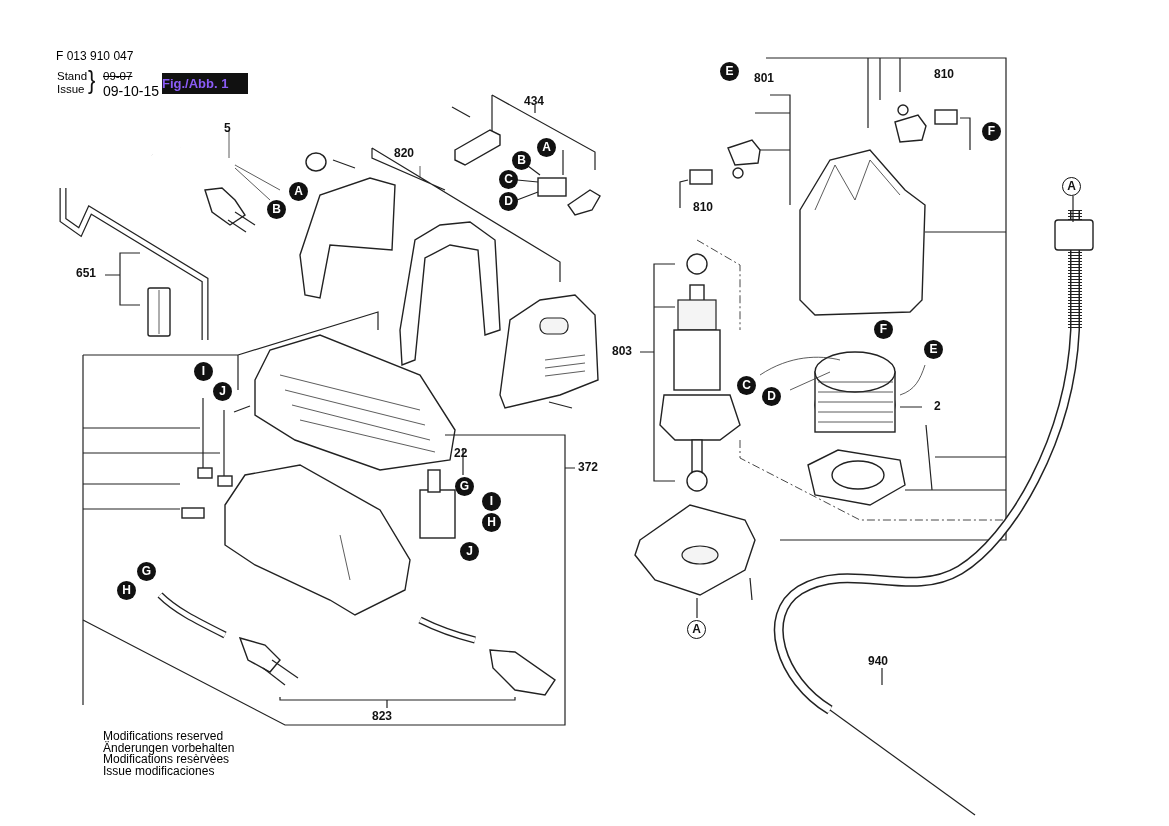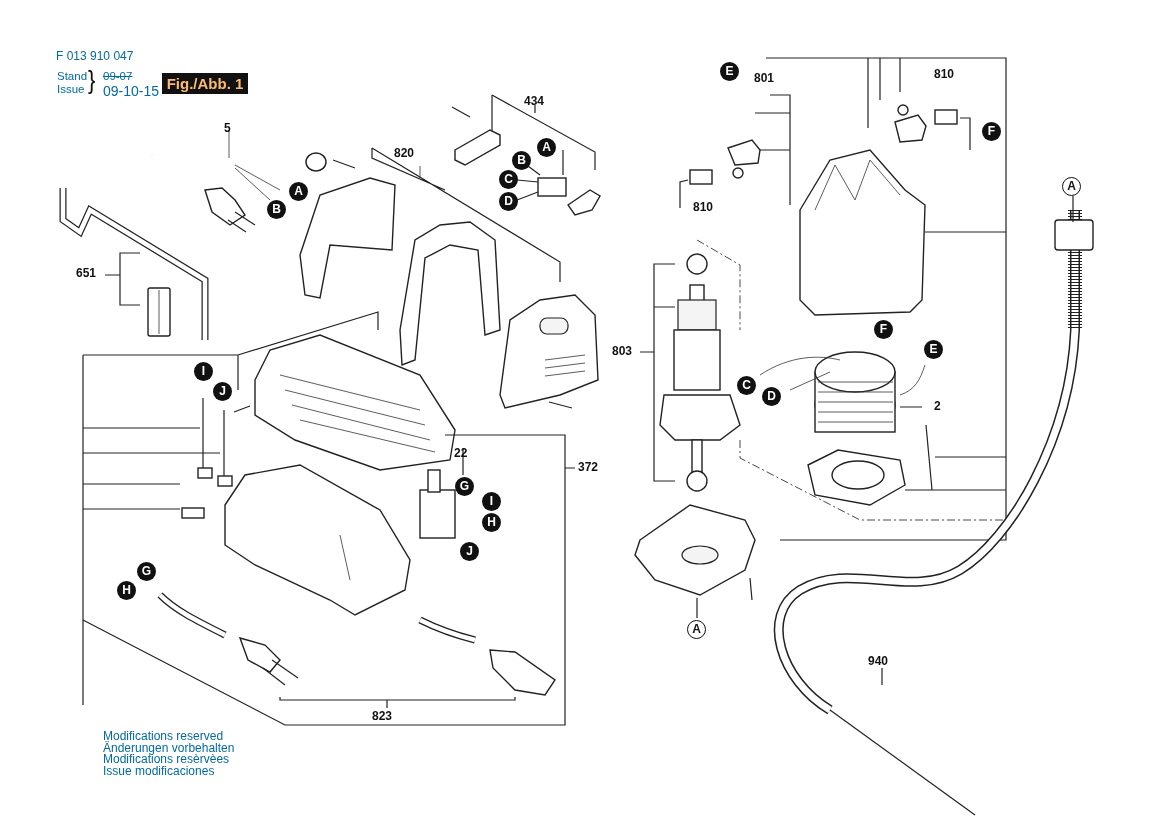--- a/index.html
+++ b/index.html
@@ -1,24 +1,24 @@
 <!DOCTYPE html>
 <html><head>
 <meta charset="utf-8">
 <style>
   html, body { margin: 0; padding: 0; background: #ffffff; }
   body { width: 1169px; height: 826px; position: relative; overflow: hidden; font-family: "Liberation Sans", sans-serif; color: #111; }
   #diagram { position: absolute; left: 0; top: 0; width: 1169px; height: 826px; }
-  .txt { position: absolute; font-family: "Liberation Sans", sans-serif; color: #0369a1; white-space: nowrap; }
+  .txt { position: absolute; font-family: "Liberation Sans", sans-serif; color: #000000; white-space: nowrap; }
   .docnum { left: 56px; top: 49px; font-size: 12px; }
   .stand { left: 57px; top: 70px; font-size: 11.5px; line-height: 13px; }
   .brace { position: absolute; left: 88px; top: 70px; font-size: 22px; line-height: 22px; transform: scaleY(1.15); }
   .date-old { left: 103px; top: 70px; font-size: 11.5px; text-decoration: line-through; }
   .date-new { left: 103px; top: 83px; font-size: 14px; }
-  .figbox { position: absolute; left: 162px; top: 73px; width: 86px; height: 21px; background: #111; color: #fdba74; font-weight: bold; font-size: 15px; line-height: 21px; text-align: center; }
+  .figbox { position: absolute; left: 162px; top: 73px; width: 86px; height: 21px; background: #111; color: #8b5cf6; font-weight: bold; font-size: 13px; line-height: 21px; }
   .notes { left: 55px; top: 731px; font-size: 12px; line-height: 11.5px; margin-left: 48px; }
   .partnum { position: absolute; font-weight: bold; font-size: 12px; font-family: "Liberation Sans", sans-serif; }
   .badge { position: absolute; width: 19px; height: 19px; border-radius: 50%; background: #111; color: #fff; font-weight: bold; font-size: 12px; text-align: center; line-height: 19px; font-family: "Liberation Sans", sans-serif; }
   .badge.outline { background: #fff; color: #111; border: 1.5px solid #111; width: 17px; height: 17px; line-height: 17px; }
   svg .ln { stroke: #222; stroke-width: 1.2; fill: none; }
   svg .dash { stroke: #333; stroke-width: 0.9; fill: none; stroke-dasharray: 8 3 2 3; }
   svg .part { stroke: #222; stroke-width: 1.4; fill: #fff; }
   svg .partg { stroke: #222; stroke-width: 1.2; fill: #f4f4f4; }
   svg .thin { stroke: #333; stroke-width: 0.8; fill: none; }
 </style>

